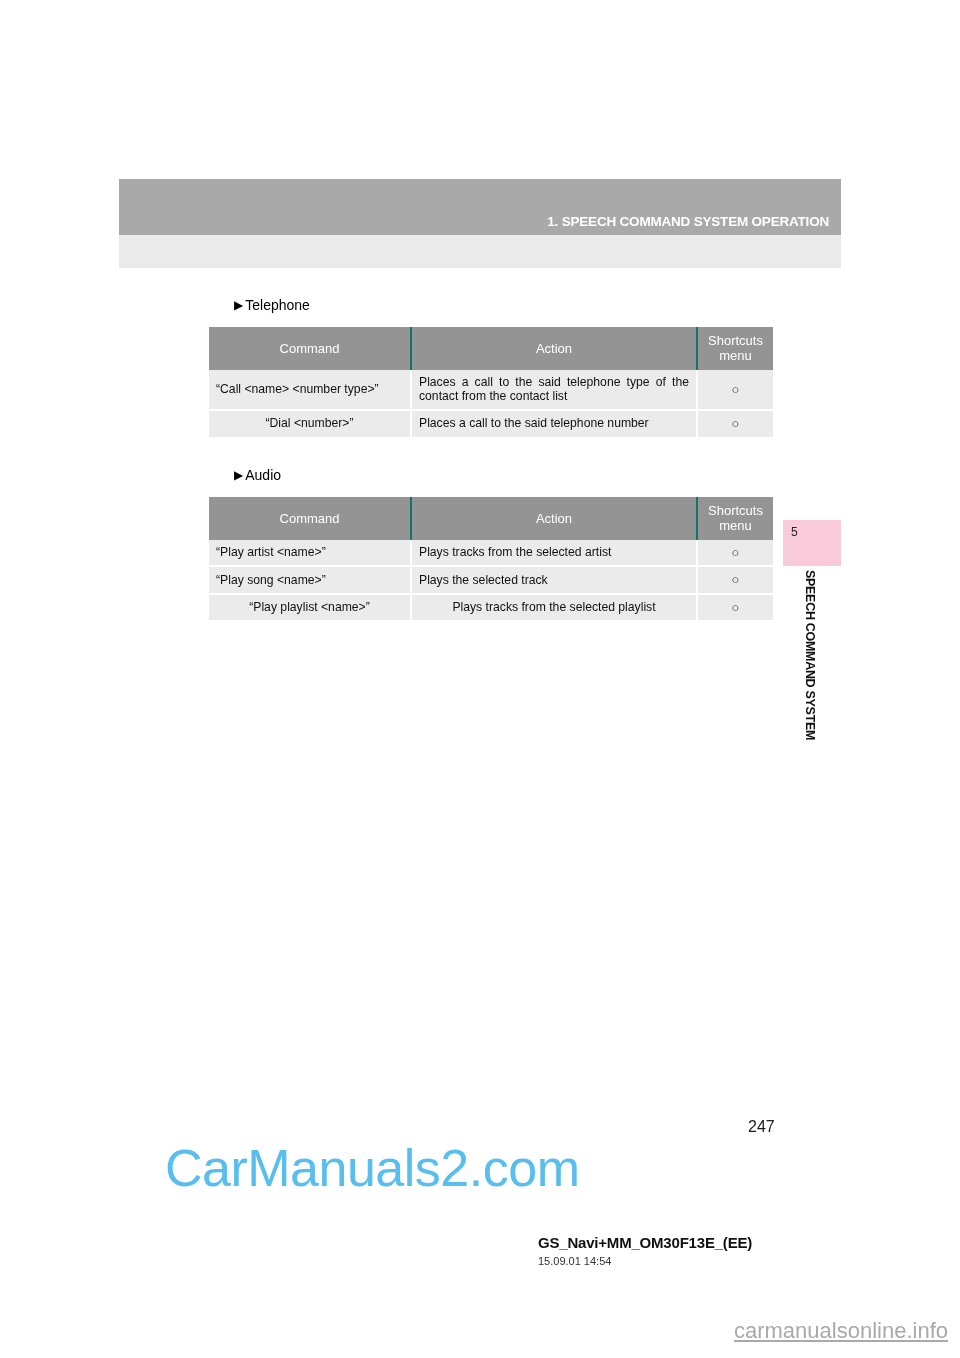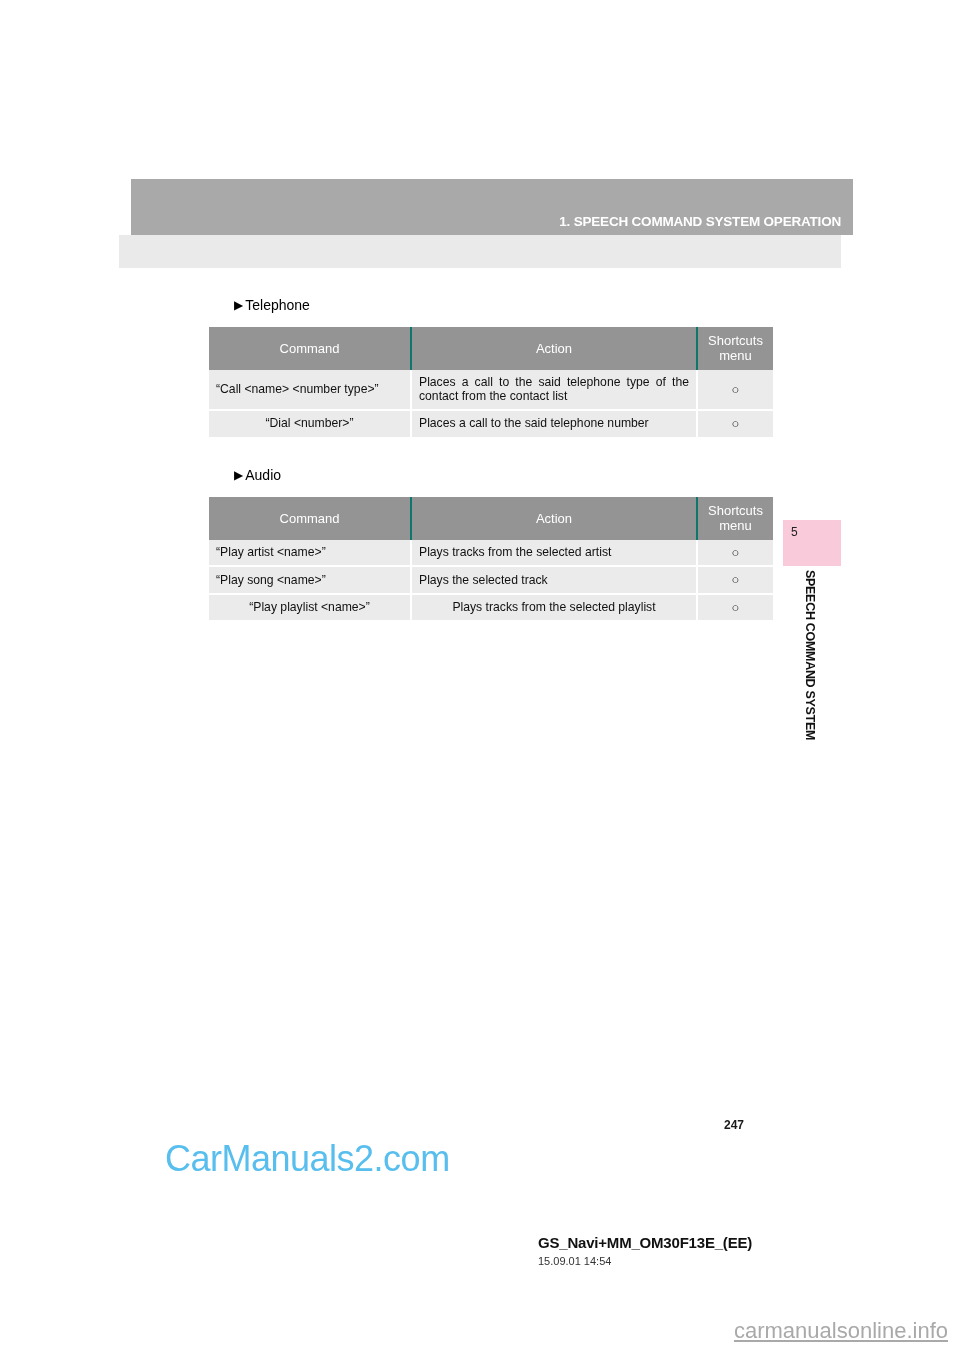--- a/index.html
+++ b/index.html
@@ -16,21 +16,20 @@
   }
 
   
   #header-band {
     position: absolute;
     left: 119px;
     top: 179px;
     width: 722px;
     height: 56px;
     background: #a9a9a9;
-    margin-left: 12px;
   }
   #header-title {
     position: absolute;
     right: 12px;
     bottom: 6px;
     color: #ffffff;
     font-size: 13.5px;
     font-weight: 600;
     letter-spacing: -0.2px;
     white-space: nowrap;
@@ -127,31 +126,31 @@
     color: #111111;
     letter-spacing: -0.3px;
     writing-mode: vertical-rl;
     text-orientation: mixed;
     white-space: nowrap;
   }
 
   
   #page-number {
     position: absolute;
-    left: 724px;
+    left: 748px;
     top: 1118px;
-    font-size: 12px;
-    font-weight: bold;
+    font-size: 16px;
+    font-weight: normal;
     color: #1a1a1a;
   }
   #watermark-main {
     position: absolute;
     left: 165px;
     top: 1138px;
-    font-size: 36px;
+    font-size: 52px;
     color: #57beee;
     font-weight: 400;
     letter-spacing: -0.5px;
     white-space: nowrap;
   }
   #doc-code {
     position: absolute;
     left: 538px;
     top: 1234px;
     font-size: 15px;

